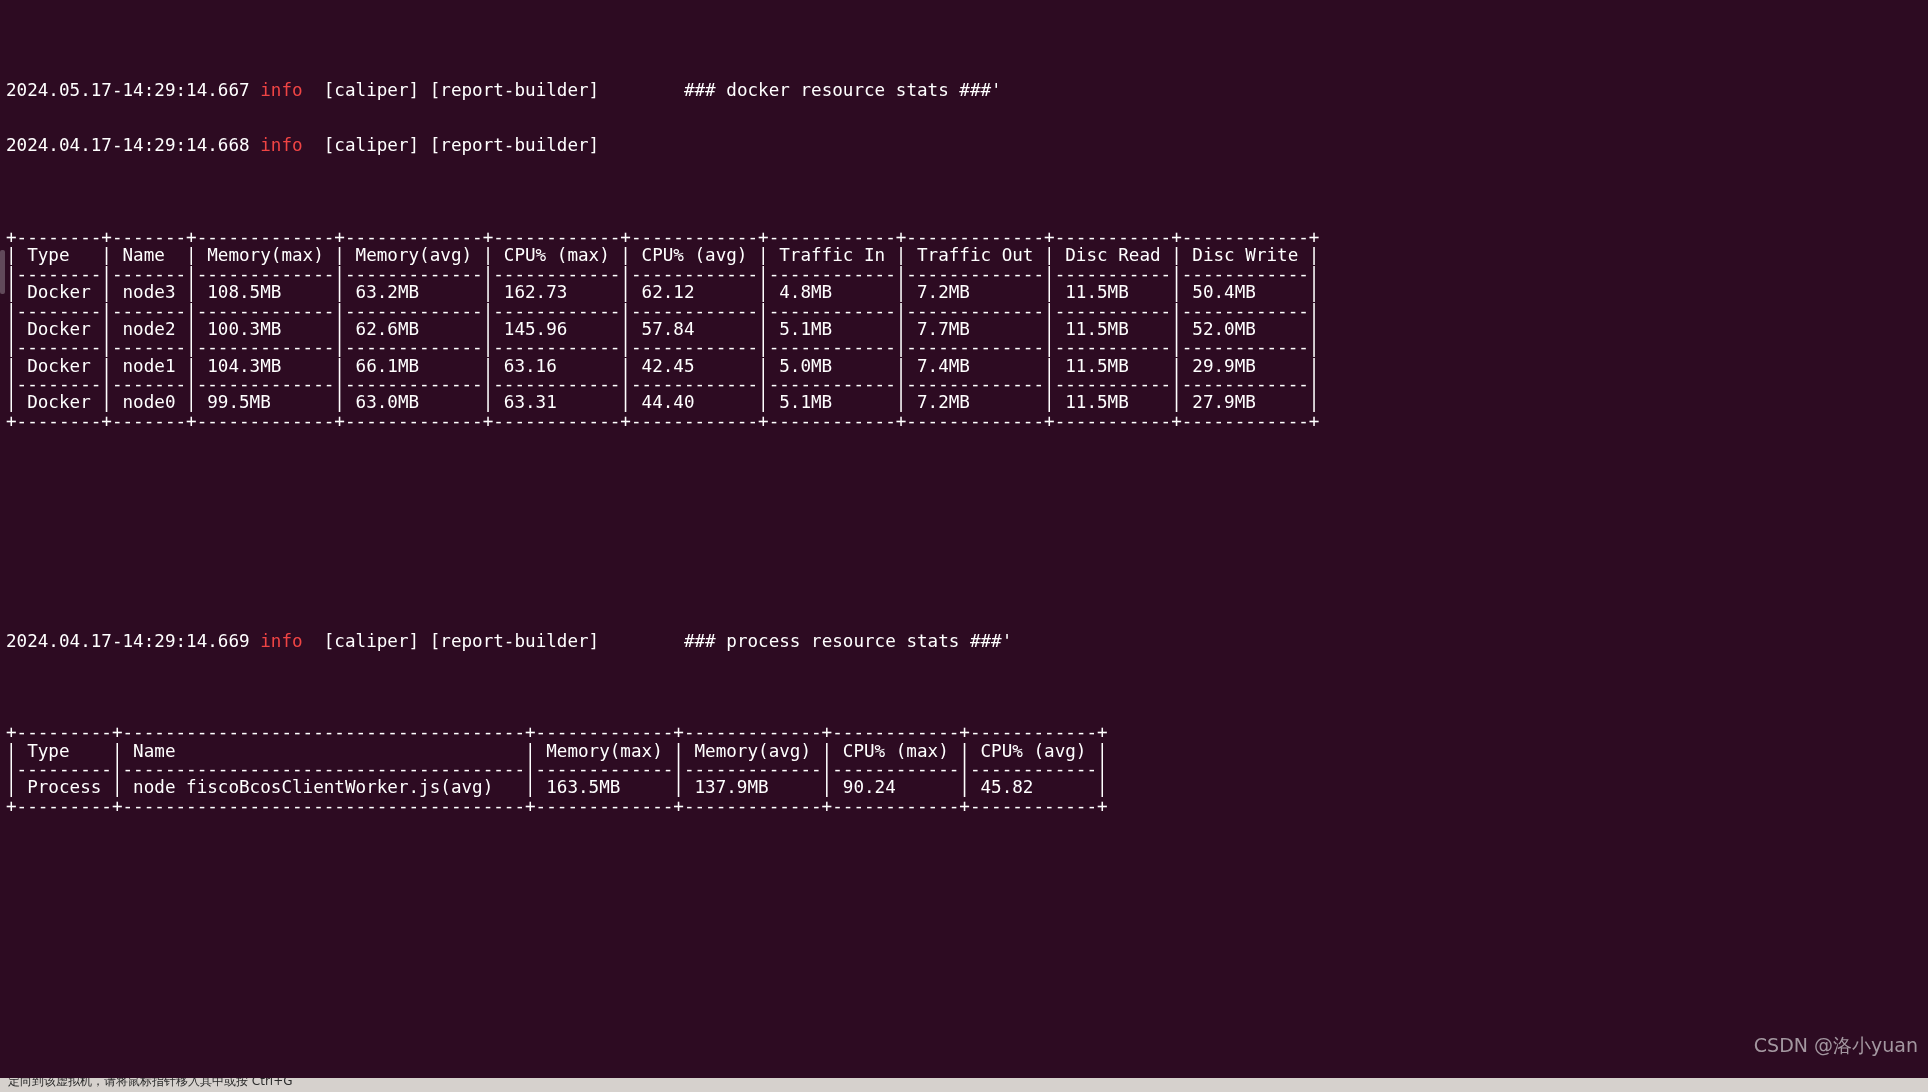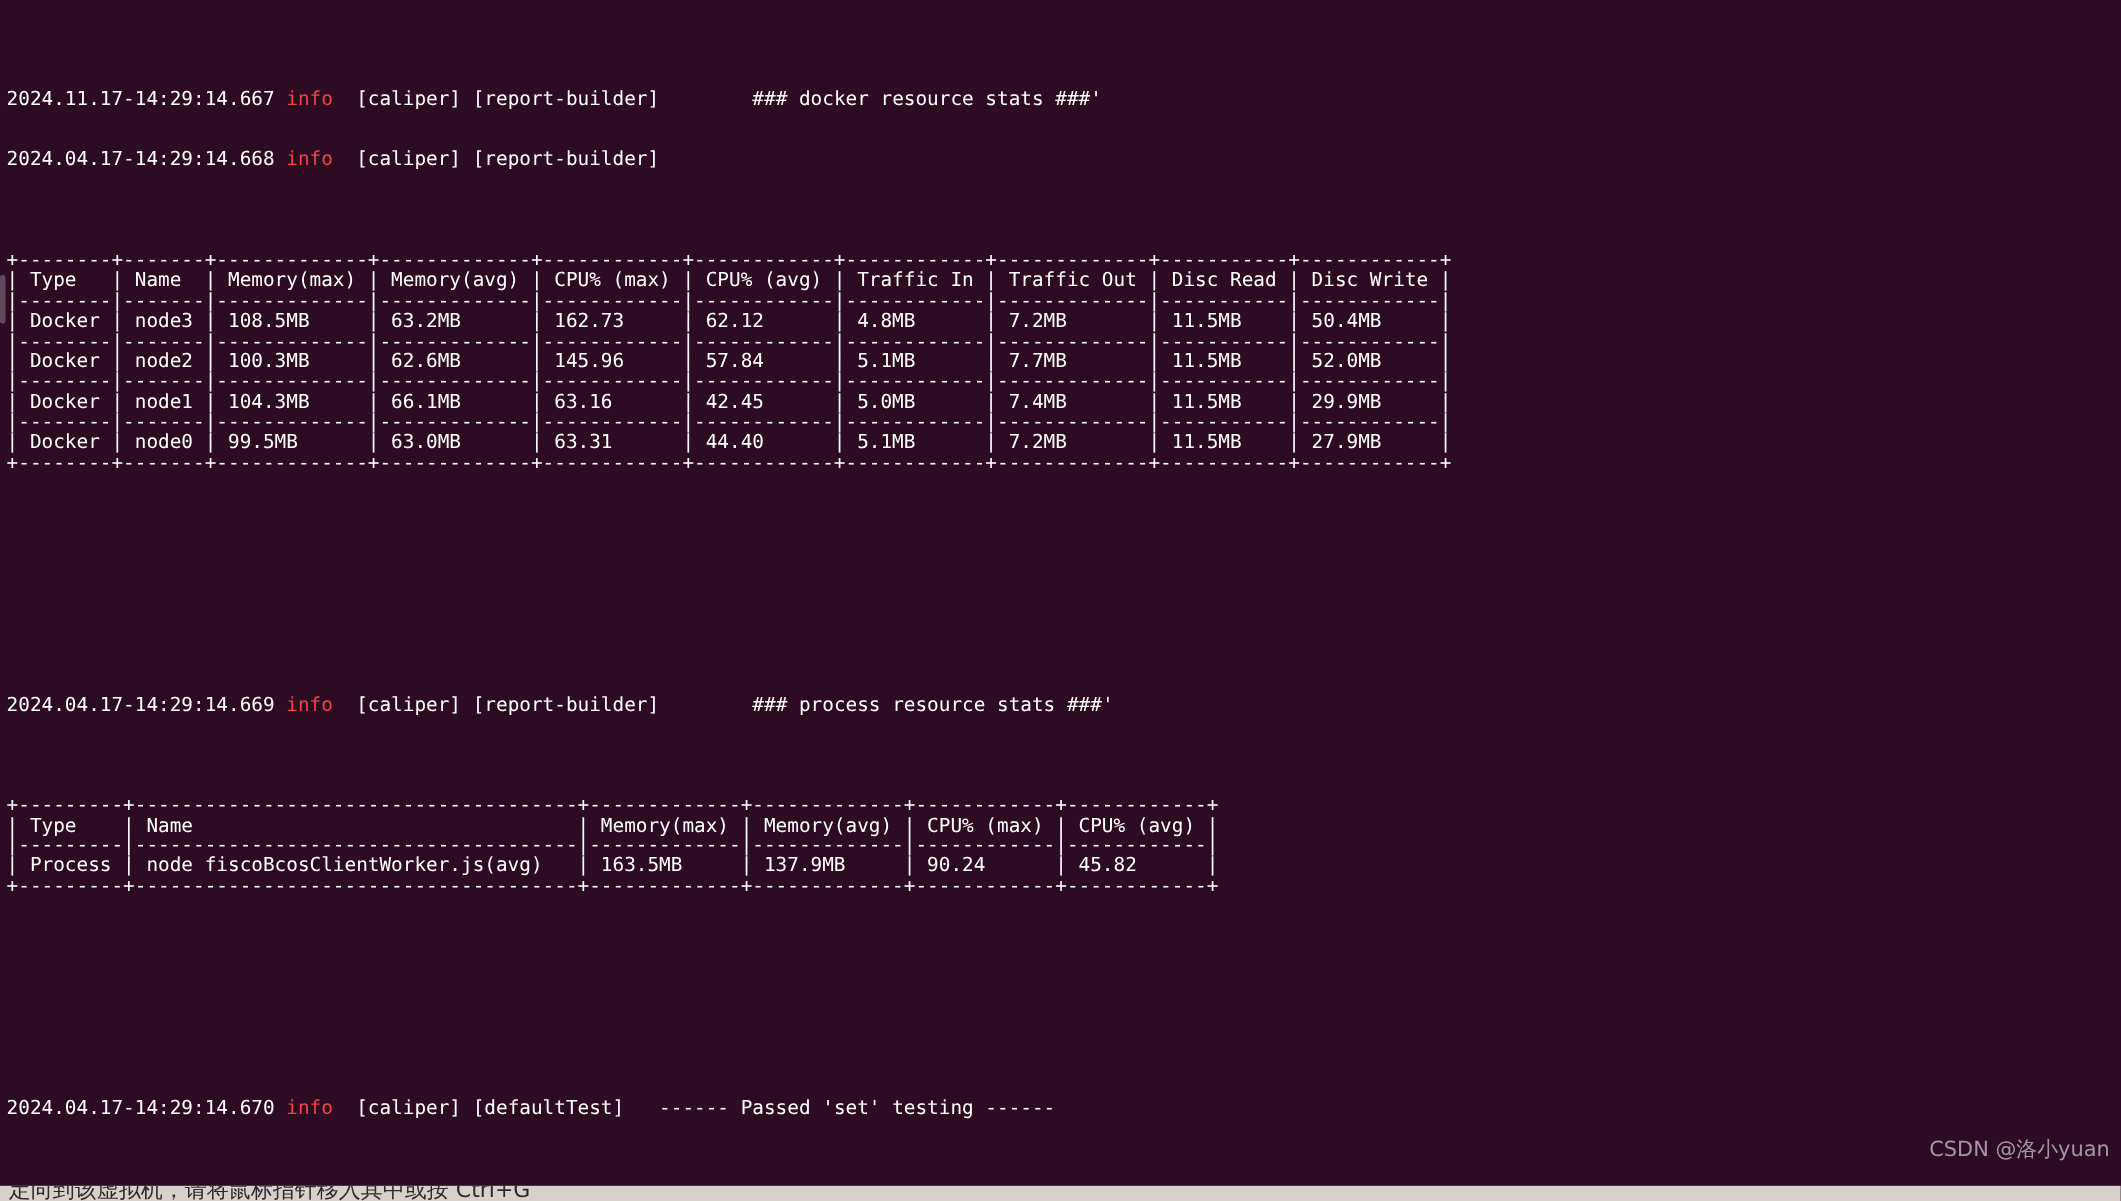--- a/index.html
+++ b/index.html
@@ -46,21 +46,21 @@
     width: 1928px;
     height: 14px;
     background: #d6d1cd;
     overflow: hidden;
   }
   #status-strip-text {
     position: absolute;
     left: 8px;
     top: -6px;
     font-family: "DejaVu Sans", "Liberation Sans", sans-serif;
-    font-size: 20px;
+    font-size: 12px;
     color: #2b2b2b;
     white-space: pre;
   }
 
   
   #scroll-sliver {
     position: absolute;
     left: 0;
     top: 250px;
     width: 5px;
@@ -85,39 +85,38 @@
 </head>
 <body>
 
 <div id="screen">
 
   <div id="scroll-sliver"></div>
 
   <div id="term">
 
     
-    <div class="line"><span>2024.11.17-14:29:14.667</span> <span class="c-info">info</span>  <span>[caliper] [report-builder]</span>        <span>### docker resource stats ###'</span></div>
+    <div class="line"><span>2024.05.17-14:29:14.667</span> <span class="c-info">info</span>  <span>[caliper] [report-builder]</span>        <span>### docker resource stats ###'</span></div>
     <div class="line"><span>2024.04.17-14:29:14.668</span> <span class="c-info">info</span>  <span>[caliper] [report-builder]</span></div>
 
     
     <div><div class="line">+--------+-------+-------------+-------------+------------+------------+------------+-------------+-----------+------------+</div><div class="line">| Type   | Name  | Memory(max) | Memory(avg) | CPU% (max) | CPU% (avg) | Traffic In | Traffic Out | Disc Read | Disc Write |</div><div class="line">|--------|-------|-------------|-------------|------------|------------|------------|-------------|-----------|------------|</div><div class="line">| Docker | node3 | 108.5MB     | 63.2MB      | 162.73     | 62.12      | 4.8MB      | 7.2MB       | 11.5MB    | 50.4MB     |</div><div class="line">|--------|-------|-------------|-------------|------------|------------|------------|-------------|-----------|------------|</div><div class="line">| Docker | node2 | 100.3MB     | 62.6MB      | 145.96     | 57.84      | 5.1MB      | 7.7MB       | 11.5MB    | 52.0MB     |</div><div class="line">|--------|-------|-------------|-------------|------------|------------|------------|-------------|-----------|------------|</div><div class="line">| Docker | node1 | 104.3MB     | 66.1MB      | 63.16      | 42.45      | 5.0MB      | 7.4MB       | 11.5MB    | 29.9MB     |</div><div class="line">|--------|-------|-------------|-------------|------------|------------|------------|-------------|-----------|------------|</div><div class="line">| Docker | node0 | 99.5MB      | 63.0MB      | 63.31      | 44.40      | 5.1MB      | 7.2MB       | 11.5MB    | 27.9MB     |</div><div class="line">+--------+-------+-------------+-------------+------------+------------+------------+-------------+-----------+------------+</div></div>
 
     <div class="blank"></div>
     <div class="blank"></div>
 
     
     <div class="line"><span>2024.04.17-14:29:14.669</span> <span class="c-info">info</span>  <span>[caliper] [report-builder]</span>        <span>### process resource stats ###'</span></div>
 
     
     <div><div class="line">+---------+--------------------------------------+-------------+-------------+------------+------------+</div><div class="line">| Type    | Name                                 | Memory(max) | Memory(avg) | CPU% (max) | CPU% (avg) |</div><div class="line">|---------|--------------------------------------|-------------|-------------|------------|------------|</div><div class="line">| Process | node fiscoBcosClientWorker.js(avg)   | 163.5MB     | 137.9MB     | 90.24      | 45.82      |</div><div class="line">+---------+--------------------------------------+-------------+-------------+------------+------------+</div></div>
 
     <div class="blank"></div>
     <div class="blank"></div>
 
-    <div class="line"><span>2024.04.17-14:29:14.670</span> <span class="c-info">info</span>  <span>[caliper] [defaultTest]</span>   <span>------ Passed 'set' testing ------</span></div>
     
 
     
     
 
     
     
 
     
     

